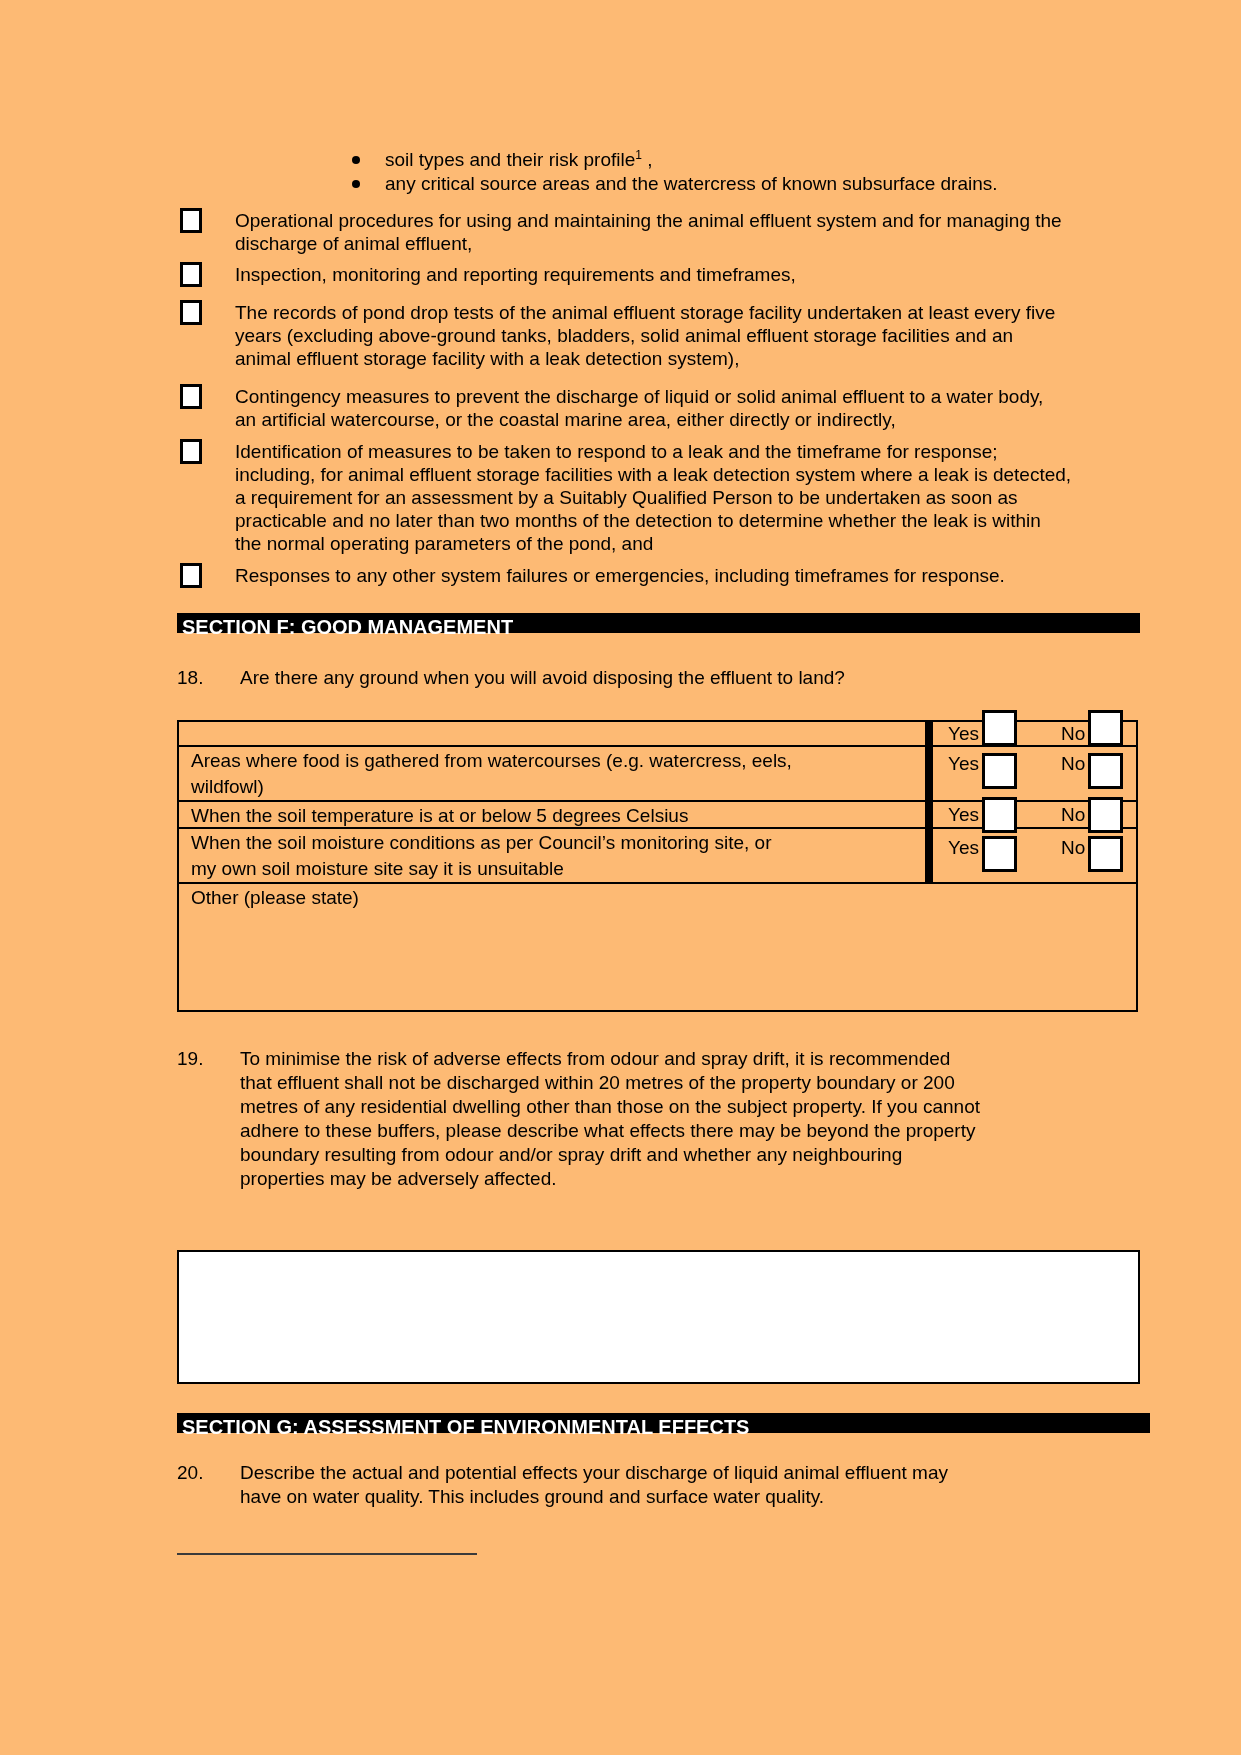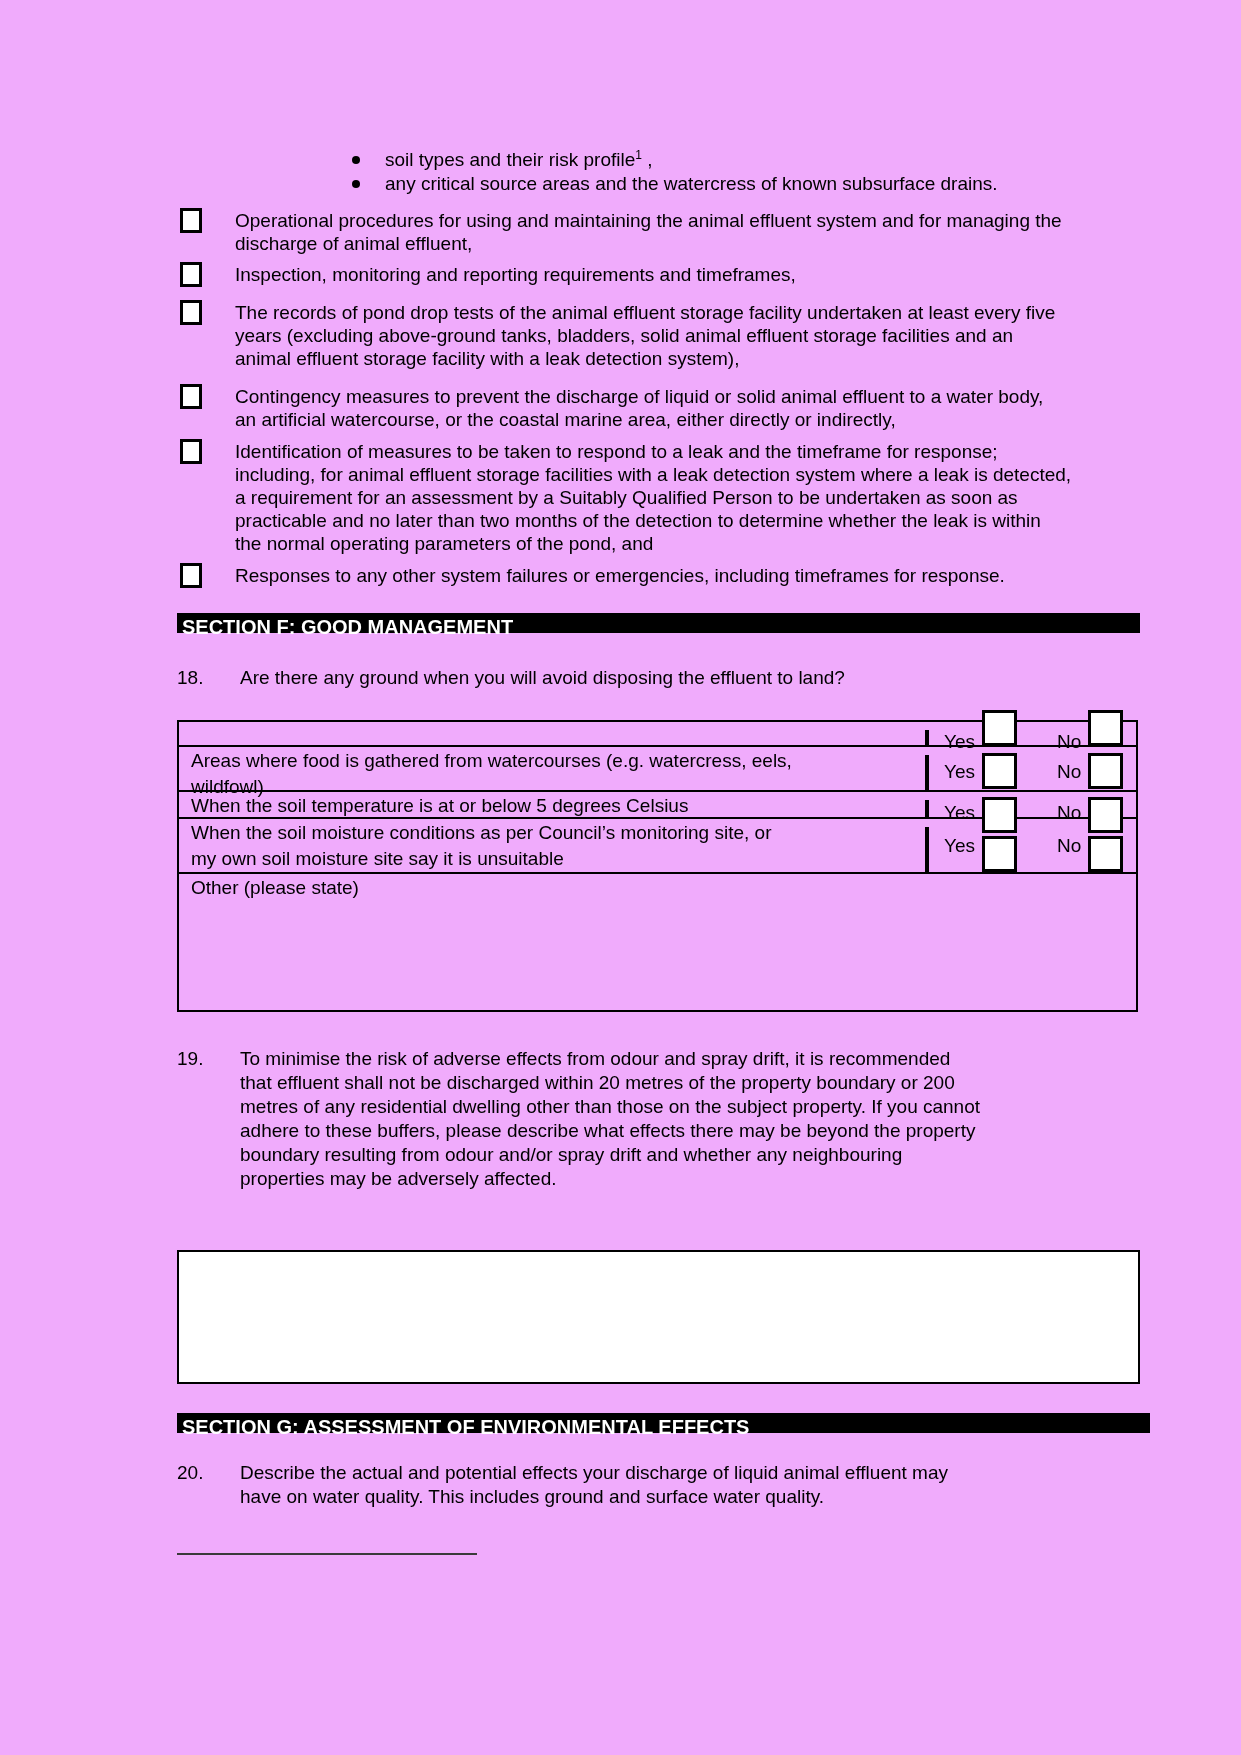--- a/index.html
+++ b/index.html
@@ -1,16 +1,16 @@
 <!DOCTYPE html>
 <html><head>
 <meta charset="utf-8">
 <style>
   html,body{margin:0;padding:0;background:#888;}
-  .page{position:relative;width:1241px;height:1755px;background:#f0abfc;
+  .page{position:relative;width:1241px;height:1755px;background:#fdba74;
         font-family:"Liberation Sans",sans-serif;color:#000;margin:0 auto;overflow:hidden;}
   .body-text{font-size:19px;line-height:23px;white-space:pre-line;}
   
   .bullet-row{position:absolute;left:385px;width:720px;font-size:19px;line-height:24px;}
   .bullet-dot{position:absolute;left:352px;width:8px;height:8px;border-radius:50%;background:#000;}
   .sup{font-size:12px;vertical-align:super;line-height:0;}
   
   .cbx{position:absolute;left:180px;width:16px;height:19px;border:3px solid #000;background:#fff;}
   .ci-text{position:absolute;left:235px;width:905px;}
   
@@ -19,21 +19,21 @@
   
   .q-num{position:absolute;left:177px;font-size:19px;line-height:24px;}
   .q-text{position:absolute;left:240px;width:800px;font-size:19px;line-height:24px;white-space:pre-line;}
   
   .q-table{position:absolute;left:177px;top:720px;width:961px;height:292px;
            border:2px solid #000;box-sizing:border-box;}
   .t-row{position:relative;box-sizing:border-box;border-bottom:2px solid #000;width:100%;}
   .t-row.last{border-bottom:none;}
   .row-label{position:absolute;left:12px;top:0;width:720px;font-size:19px;line-height:26px;
              padding-top:1px;white-space:pre-line;}
-  .yn-cell{position:absolute;left:746px;top:0;bottom:0;right:0;border-left:4px solid #000000;margin-top:8px;}
+  .yn-cell{position:absolute;left:746px;top:0;bottom:0;right:0;border-left:8px solid #000000;}
   .yn{position:absolute;font-size:19px;line-height:24px;}
   .tbx{position:absolute;width:35px;height:36px;border:3px solid #000;background:#fff;box-sizing:border-box;}
   
   .big-box{position:absolute;left:177px;top:1250px;width:963px;height:134px;
            border:2px solid #000;box-sizing:border-box;background:#fff;}
   .foot-rule{position:absolute;left:177px;top:1553px;width:300px;border-top:2px solid #3a3a3a;}
   .footnote{position:absolute;left:177px;top:1566px;width:960px;
             font-family:"Liberation Serif",serif;font-size:18px;line-height:22px;}
   .footnote .sup{font-size:12px;}
 </style>
@@ -86,21 +86,21 @@
 
   <div class="q-table">
 
     <div class="t-row" style="height:25px">
       <div class="yn-cell">
         <span class="yn" style="left:15px;top:0px">Yes</span>
         <span class="yn" style="left:128px;top:0px">No</span>
       </div>
     </div>
 
-    <div class="t-row" style="height:45px">
+    <div class="t-row" style="height:55px">
       <div class="row-label">Areas where food is gathered from watercourses (e.g. watercress, eels,
 wildfowl)</div>
       <div class="yn-cell">
         <span class="yn" style="left:15px;top:5px">Yes</span>
         <span class="yn" style="left:128px;top:5px">No</span>
       </div>
     </div>
 
     <div class="t-row" style="height:27px">
       <div class="row-label">When the soil temperature is at or below 5 degrees Celsius</div>

